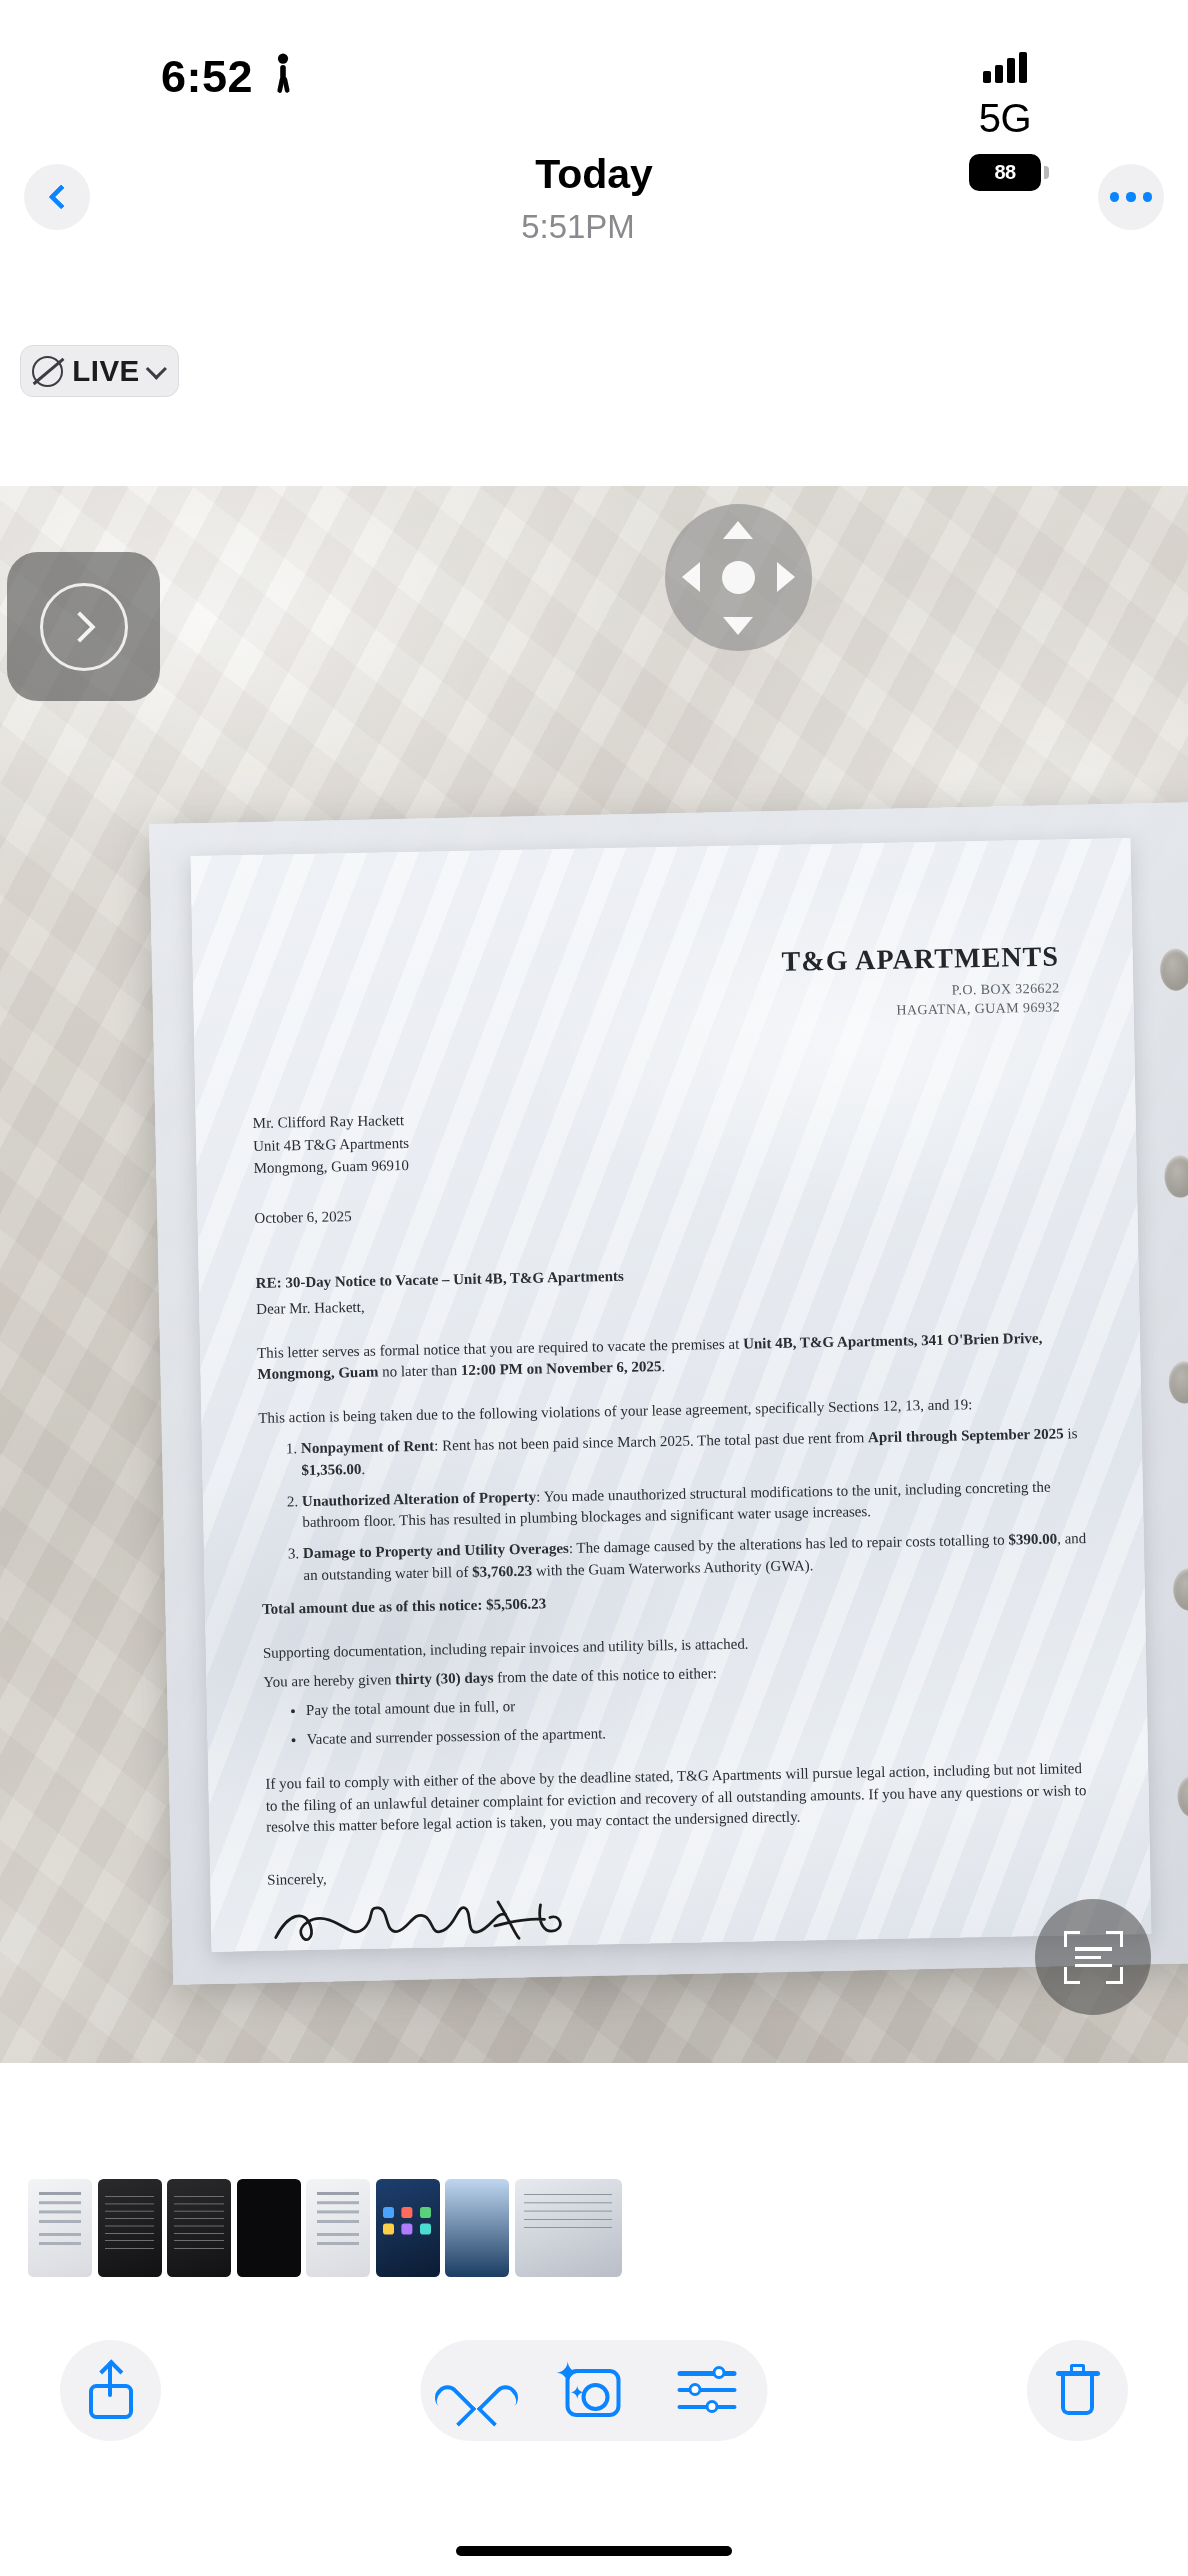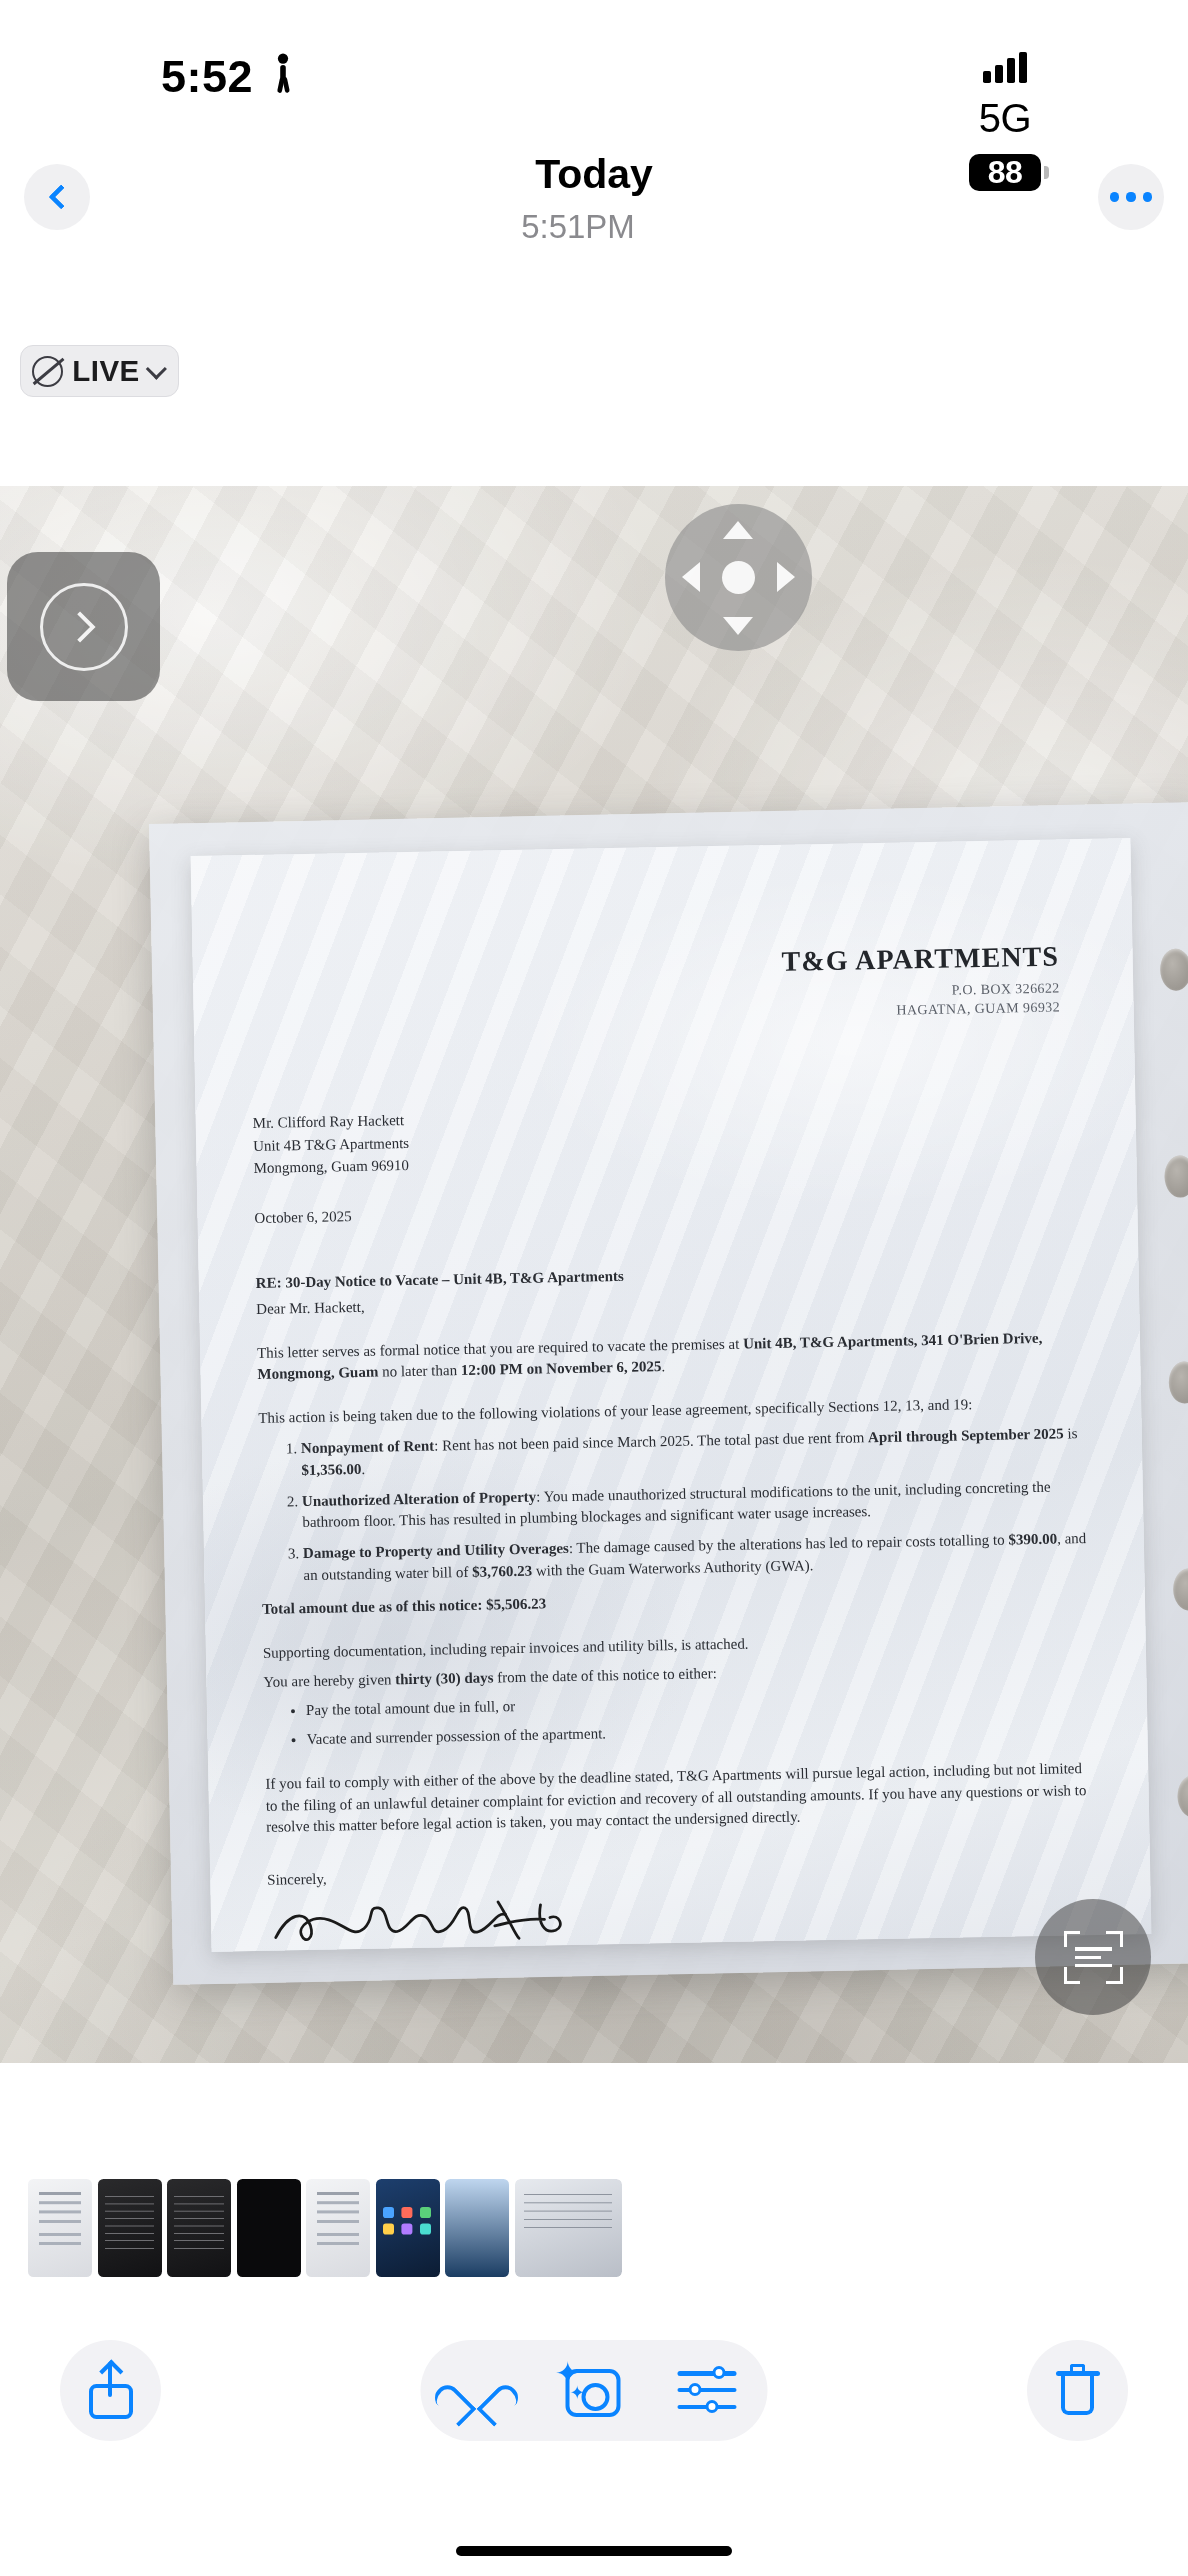--- a/index.html
+++ b/index.html
@@ -38,21 +38,21 @@
   .bars i { display: block; width: 8.3px; background: #000; border-radius: 1.8px; }
   .bars i:nth-child(1){ height: 12px; }
   .bars i:nth-child(2){ height: 18.4px; }
   .bars i:nth-child(3){ height: 25px; }
   .bars i:nth-child(4){ height: 31px; }
   .net-label { font-size: 40px; font-weight: 500; color: #000; letter-spacing: -0.5px;}
   .battery {
     position: relative; width: 72px; height: 37px; border-radius: 10px;
     background: #000; display: flex; align-items: center; justify-content: center;
   }
-  .battery span { color: #fff; font-size: 32px; font-weight: 700; letter-spacing:-0.5px;}
+  .battery span { color: #fff; font-size: 20px; font-weight: 700; letter-spacing:-0.5px;}
   .battery::after {
     content: ""; position: absolute; right: -8.3px; top: 12px;
     width: 5.5px; height: 13px; border-radius: 0 3.7px 3.7px 0; background: #b8b8b8;
   }
 
   
   .navbar {
     position: absolute; top: 138px; left: 0; width: 1188px; height: 138px;
   }
   .nav-circle-btn {
@@ -318,21 +318,21 @@
     position: absolute; left: 50%; transform: translateX(-50%); bottom: 20px;
     width: 276px; height: 10px; border-radius: 5.5px; background: #000;
   }
 </style>
 </head>
 <body>
 
 <div class="screen">
 
   <div class="statusbar">
-    <div class="status-time">5:52</div>
+    <div class="status-time">6:52</div>
     <div class="status-walk">
       <svg width="28" height="41" viewBox="0 0 30 44">
         <circle cx="15" cy="6" r="5.5" fill="#000"></circle>
         <rect x="12" y="13" width="6" height="16" rx="3" fill="#000"></rect>
         <rect x="12" y="26" width="5" height="17" rx="2.5" fill="#000" transform="rotate(12 14 26)"></rect>
         <rect x="14" y="26" width="5" height="17" rx="2.5" fill="#000" transform="rotate(-12 16 26)"></rect>
       </svg>
     </div>
     <div class="status-right">
       <div class="bars">

